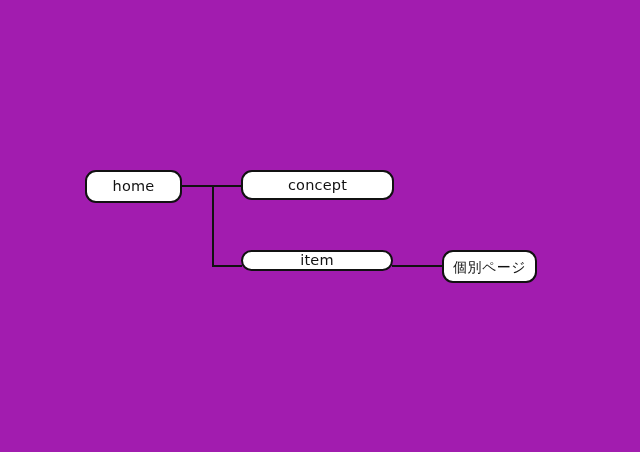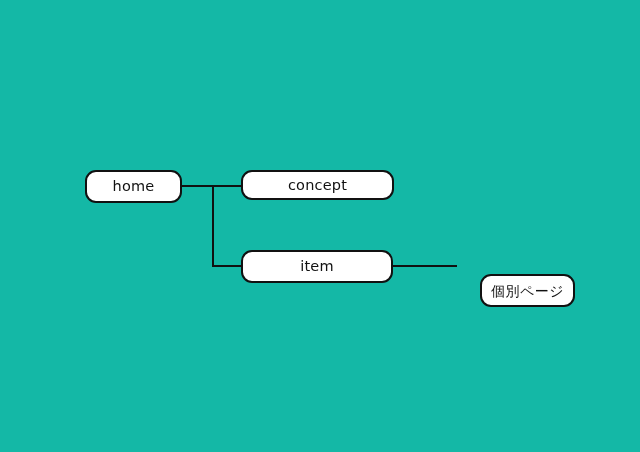--- a/index.html
+++ b/index.html
@@ -11,21 +11,21 @@
     width: 640px;
     height: 452px;
     background: #ffffff;
     font-family: "DejaVu Sans", "Liberation Sans", sans-serif;
     overflow: hidden;
   }
   #canvas {
     position: relative;
     width: 640px;
     height: 452px;
-    background: #14b8a6;
+    background: #a21caf;
   }
   #edge-layer {
     position: absolute;
     left: 0;
     top: 0;
     width: 640px;
     height: 452px;
   }
   .node {
     position: absolute;
@@ -45,22 +45,22 @@
     letter-spacing: 0.2px;
     white-space: nowrap;
     text-align: center;
   }
   .node-label.jp {
     font-size: 14px;
     letter-spacing: 0.5px;
   }
   #node-home   { left: 85px;  top: 170px; width: 97px;  height: 33px; }
   #node-concept{ left: 241px; top: 170px; width: 153px; height: 30px; }
-  #node-item   { left: 241px; top: 250px; width: 152px; height: 33px; }
-  #node-detail { left: 480px; top: 250px; width: 95px;  height: 33px; margin-top: 24px; }
+  #node-item   { left: 241px; top: 250px; width: 152px; height: 21px; }
+  #node-detail { left: 442px; top: 250px; width: 95px;  height: 33px; }
 </style>
 </head>
 <body>
 
 <div id="canvas">
 
   <svg id="edge-layer" viewBox="0 0 640 452">
 
     <path d="M 182 186 L 241 186" fill="none" stroke="#111111" stroke-width="2" stroke-linecap="square"></path>
 

